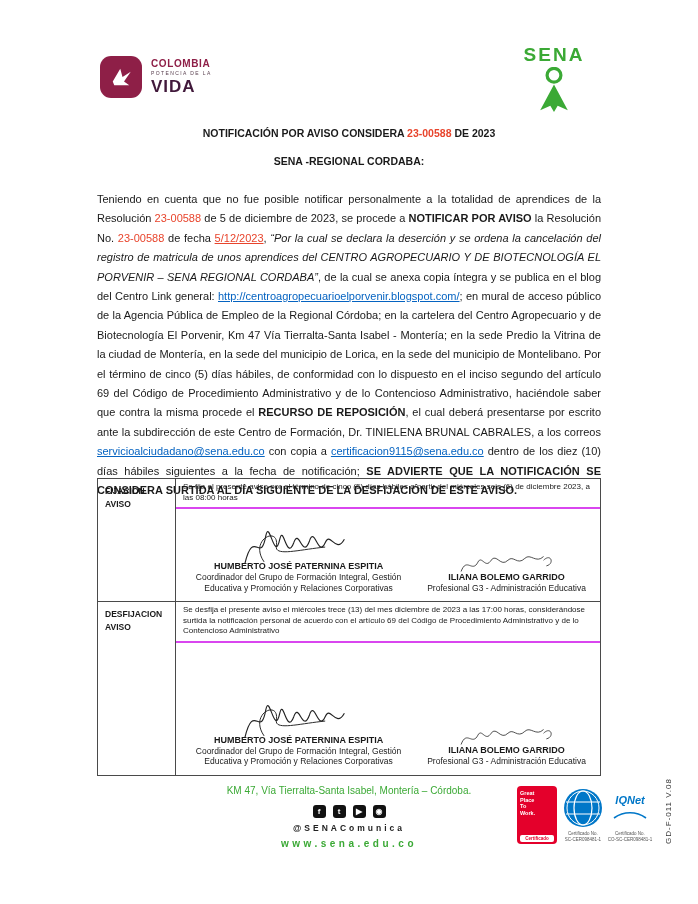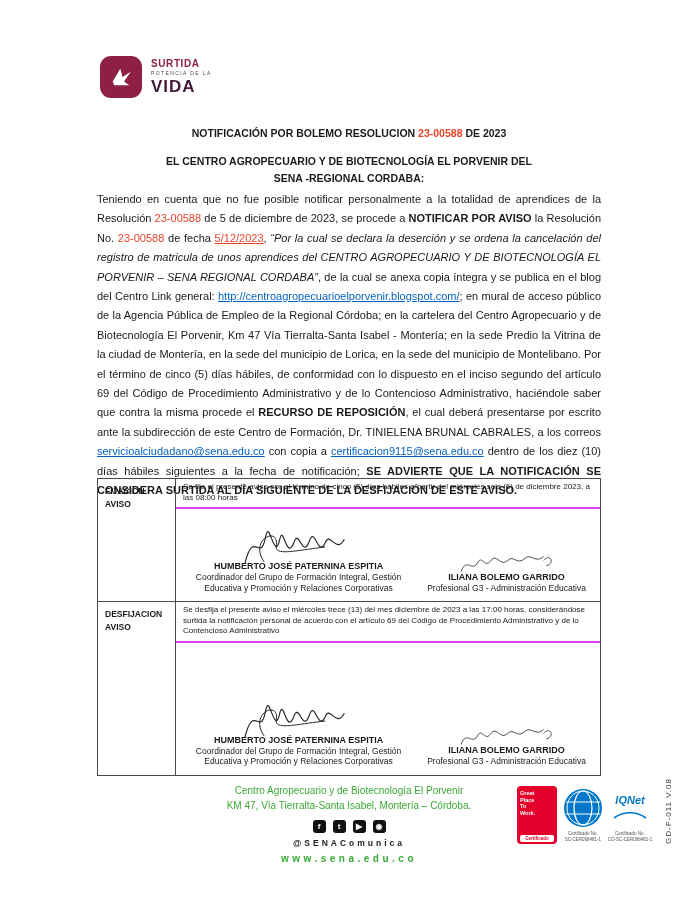--- a/index.html
+++ b/index.html
@@ -77,30 +77,36 @@
 
 <div class="page">
 
   <div class="logo-colombia">
     <div class="colombia-mark">
       <svg width="30" height="30" viewBox="0 0 40 40">
         <path d="M9,26 L19,9 L22,20 L33,13 L24,26 L31,31 L11,31 Z" fill="#ffffff"></path>
       </svg>
     </div>
     <div class="colombia-text">
-      <span class="colombia-l1">SURTIDA</span>
+      <span class="colombia-l1">COLOMBIA</span>
       <span class="colombia-l2">POTENCIA DE LA</span>
       <span class="colombia-l3">VIDA</span>
     </div>
   </div>
 
-
-  <h1 class="doc-title"><span>NOTIFICACIÓN POR BOLEMO RESOLUCION </span><span class="seg-red">23-00588</span><span> DE 2023</span></h1>
+  <div class="logo-sena">
+    <div class="sena-word">SENA</div>
+    <svg class="sena-fig" width="56" height="46" viewBox="0 0 60 50">
+      <circle cx="30" cy="9" r="7.5" fill="none" stroke="#3BA935" stroke-width="3.5"></circle>
+      <path d="M30,19 L45,47 L34,42 L30,49 L26,42 L15,47 Z" fill="#3BA935"></path>
+    </svg>
+  </div>
+
+  <h1 class="doc-title"><span>NOTIFICACIÓN POR AVISO CONSIDERA </span><span class="seg-red">23-00588</span><span> DE 2023</span></h1>
   <div class="doc-subtitle">
-    <div>EL CENTRO AGROPECUARIO Y DE BIOTECNOLOGÍA EL PORVENIR DEL</div>
     <div>SENA -REGIONAL CORDABA:</div>
   </div>
 
   <p class="body-par"><span>Teniendo en cuenta que no fue posible notificar personalmente a la totalidad de aprendices de la Resolución </span><span class="seg-red">23-00588</span><span> de 5 de diciembre de 2023, se procede a </span><span class="seg-b">NOTIFICAR POR AVISO</span><span> la Resolución No. </span><span class="seg-red">23-00588</span><span> de fecha </span><span class="seg-redu">5/12/2023</span><span>, </span><span class="seg-i">“Por la cual se declara la deserción y se ordena la cancelación del registro de matricula de unos aprendices del CENTRO AGROPECUARIO Y DE BIOTECNOLOGÍA EL PORVENIR – SENA REGIONAL CORDABA”</span><span>, de la cual se anexa copia íntegra y se publica en el blog del Centro Link general: </span><a class="seg-link" href="#">http://centroagropecuarioelporvenir.blogspot.com/</a><span>; en mural de acceso público de la Agencia Pública de Empleo de la Regional Córdoba; en la cartelera del Centro Agropecuario y de Biotecnología El Porvenir, Km 47 Vía Tierralta-Santa Isabel - Montería; en la sede Predio la Vitrina de la ciudad de Montería, en la sede del municipio de Lorica, en la sede del municipio de Montelibano. Por el término de cinco (5) días hábiles, de conformidad con lo dispuesto en el inciso segundo del artículo 69 del Código de Procedimiento Administrativo y de lo Contencioso Administrativo, haciéndole saber que contra la misma procede el </span><span class="seg-b">RECURSO DE REPOSICIÓN</span><span>, el cual deberá presentarse por escrito ante la subdirección de este Centro de Formación, Dr. TINIELENA BRUNAL CABRALES, a los correos </span><a class="seg-link" href="#">servicioalciudadano@sena.edu.co</a><span> con copia a </span><a class="seg-link" href="#">certificacion9115@sena.edu.co</a><span> dentro de los diez (10) días hábiles siguientes a la fecha de notificación; </span><span class="seg-b">SE ADVIERTE QUE LA NOTIFICACIÓN SE CONSIDERA SURTIDA AL DÍA SIGUIENTE DE LA DESFIJACIÓN DE ESTE AVISO.</span></p>
 
   <table class="aviso-table">
     <tbody>
         <tr class="row1">
       <td class="label-cell">FIJACION AVISO</td>
       <td class="content-cell">
@@ -146,21 +152,20 @@
             <div class="sig-name">ILIANA BOLEMO GARRIDO</div>
             <div class="sig-title">Profesional G3 - Administración Educativa</div>
           </div>
         </div>
       </td>
     </tr>
   </tbody>
     </table>
 
   <div class="footer">
-    <div class="f-green">Centro Agropecuario y de Biotecnología El Porvenir</div>
     <div class="f-green">KM 47, Vía Tierralta-Santa Isabel, Montería – Córdoba.</div>
     <div class="social-row">
       <span class="social-icon">f</span>
       <span class="social-icon">t</span>
       <span class="social-icon">▶</span>
       <span class="social-icon">◉</span>
     </div>
     <div class="handle">@SENAComunica</div>
     <div class="website">www.sena.edu.co</div>
   </div>

